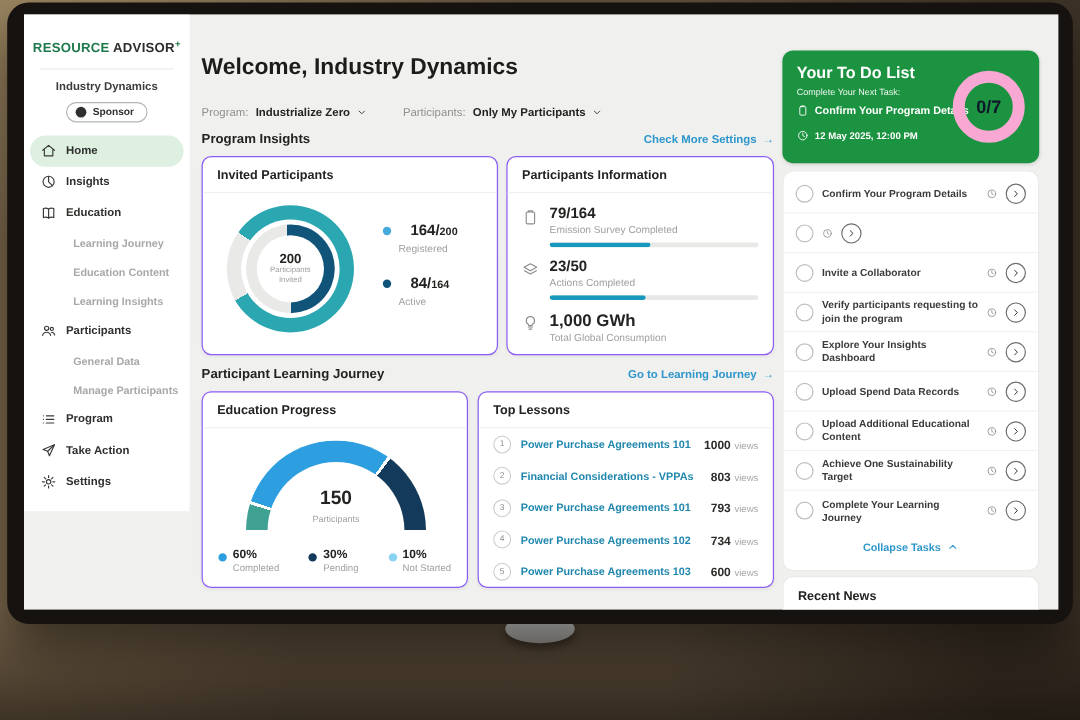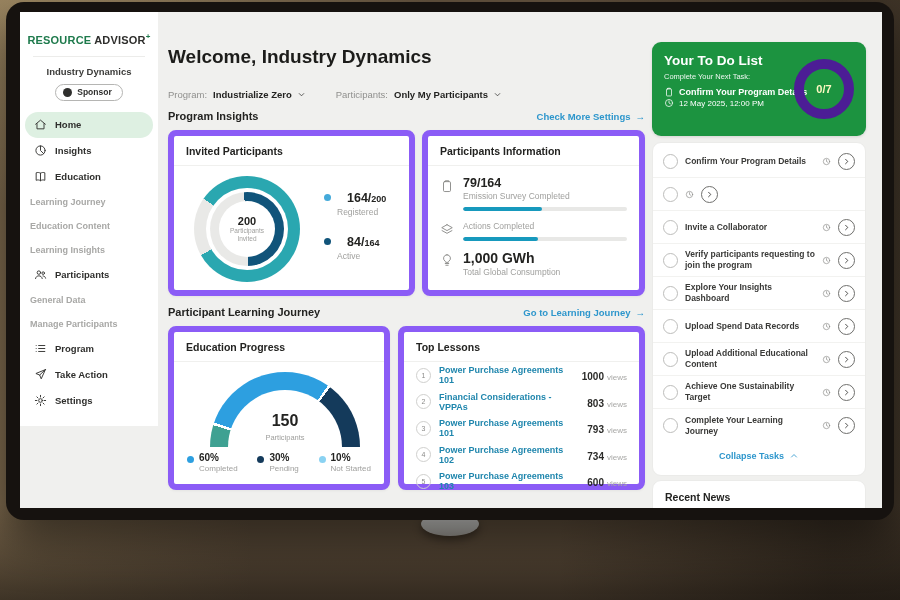--- a/index.html
+++ b/index.html
@@ -23,32 +23,32 @@
   .logo .r{color:#1e7a4c}.logo .a{color:#2e2e2c}.logo .p{color:#1e7a4c;font-size:8px;vertical-align:super;}
   .logo-div{margin:10px 13px 0;border-top:1px solid #ececea;}
   .org{margin-top:9px;text-align:center;font-size:9.5px;font-weight:bold;color:#3c3c3a;}
   .sponsor{margin:7px auto 0;width:fit-content;display:flex;align-items:center;gap:5px;border:1px solid #b5b5b3;
     border-radius:10px;padding:2.5px 10px 2.5px 7px;font-size:8.5px;font-weight:bold;color:#2f2f2d;background:#fff;}
   .sp-dot{width:9px;height:9px;border-radius:50%;background:#2f2f2d;}
   .nav{margin-top:11px;}
   .nav-item{height:26px;display:flex;align-items:center;gap:8px;padding-left:14px;font-size:9.5px;font-weight:bold;color:#2f2f2d;}
   .nav-item.active{background:#def0e2;margin:0 5px;border-radius:13px;padding-left:9px;}
   .nav-item svg{width:13px;height:13px;stroke:#3a3a38;fill:none;stroke-width:1.8;stroke-linecap:round;stroke-linejoin:round;flex:none;}
-  .nav-sub{height:24px;display:flex;align-items:center;padding-left:10px;font-size:9px;font-weight:600;color:#a8a8a6;}
+  .nav-sub{height:24px;display:flex;align-items:center;padding-left:41px;font-size:9px;font-weight:600;color:#a8a8a6;}
   
   .main{position:absolute;left:148px;top:0;width:477px;height:496px;}
   .wtitle{position:absolute;top:34px;left:0;font-size:19px;font-weight:bold;color:#1c1c1a;}
   .filters{position:absolute;top:72px;left:0;display:flex;gap:30px;align-items:center;}
   .f-label{font-size:9.5px;color:#90908e;}
   .f-value{font-size:9.5px;font-weight:bold;color:#232321;margin-left:6px;}
   .f-chev svg{width:9px;height:9px;stroke:#2f2f2d;fill:none;stroke-width:2;stroke-linecap:round;stroke-linejoin:round;margin-left:5px;vertical-align:-1px;}
   .sec-row{position:absolute;left:0;width:477px;display:flex;justify-content:space-between;align-items:center;}
   .sec-title{font-size:11px;font-weight:bold;color:#232321;}
   .sec-link{font-size:9.5px;font-weight:bold;color:#2d96cc;display:flex;align-items:center;gap:5px;cursor:pointer;}
-  .card{position:absolute;background:#fff;border-radius:8px;border:6px solid #8b5cf6;box-shadow:0 1px 3px rgba(0,0,0,.05);box-sizing:border-box;}
+  .card{position:absolute;background:#fff;border-radius:8px;border:1px solid #8b5cf6;box-shadow:0 1px 3px rgba(0,0,0,.05);box-sizing:border-box;}
   .card-h{padding:9px 12px 8px;font-size:10.5px;font-weight:bold;color:#232321;border-bottom:1px solid #f0f0ee;}
   
   .donut{position:absolute;left:20px;top:40px;width:106px;height:106px;}
   .donut div{position:absolute;border-radius:50%;}
   .d-o{inset:0;background:conic-gradient(from 305deg,#2aa7b0 0 82%,#e9e9e7 82% 100%);}
   .d-w1{inset:12px;background:#fff;}
   .d-i{inset:16px;background:conic-gradient(from 355deg,#11547a 0 51%,#e9e9e7 51% 100%);}
   .d-w2{inset:25px;background:#fff;display:flex;flex-direction:column;align-items:center;justify-content:center;text-align:center;}
   .d-val{font-size:11px;font-weight:bold;color:#232321;}
   .d-lab{font-size:6.5px;color:#a0a09e;line-height:1.25;}
@@ -85,24 +85,24 @@
     display:flex;align-items:center;justify-content:center;flex:none;}
   .l-title{flex:1;font-size:9px;font-weight:bold;color:#1f86ad;cursor:pointer;}
   .l-num{font-size:10px;font-weight:bold;color:#2b2b29;margin-top:24px;}
   .l-suf{font-size:8px;color:#a8a8a6;margin-left:3px;}
   
   .todo-green{position:absolute;left:632px;top:30px;width:214px;height:94px;background:#1c9340;border-radius:9px;
     color:#fff;padding:11px 12px;box-sizing:border-box;box-shadow:0 1px 3px rgba(0,0,0,.12);}
   .tg-title{font-size:13.5px;font-weight:bold;}
   .tg-sub{font-size:7.5px;margin-top:4px;opacity:.92;}
   .tg-row{display:flex;align-items:center;gap:5px;margin-top:6px;font-size:9px;font-weight:bold;}
-  .tg-row.due{font-size:8px;font-weight:normal;margin-top:1px;}
+  .tg-row.due{font-size:8px;font-weight:bold;margin-top:11px;}
   .tg-row svg{width:10px;height:10px;stroke:#fff;fill:none;stroke-width:1.8;stroke-linecap:round;stroke-linejoin:round;flex:none;}
-  .tg-ring{position:absolute;right:12px;top:17px;width:60px;height:60px;border-radius:50%;border:10px solid #4c1d95;
-    box-sizing:border-box;display:flex;align-items:center;justify-content:center;font-size:11px;font-weight:bold;color:#fef9c3;}
+  .tg-ring{position:absolute;right:12px;top:17px;width:60px;height:60px;border-radius:50%;border:10px solid #f9a8d4;
+    box-sizing:border-box;display:flex;align-items:center;justify-content:center;font-size:15px;font-weight:bold;color:#0f172a;}
   .todo-panel{position:absolute;left:632px;top:130px;width:214px;height:334px;background:#fff;border-radius:9px;
     border:1px solid #ebebe9;box-sizing:border-box;padding-top:2px;}
   .todo-row{display:flex;align-items:center;gap:7px;padding:0 10px;height:33px;border-bottom:1px solid #f2f2f0;box-sizing:border-box;}
   .t-check{width:13px;height:13px;border:1.5px solid #bdbdbb;border-radius:50%;flex:none;background:#fff;cursor:pointer;}
   .t-label{flex:1;font-size:8.5px;font-weight:bold;color:#3a3a38;line-height:1.25;}
   .t-clock svg{width:9px;height:9px;stroke:#8a8a88;fill:none;stroke-width:1.8;stroke-linecap:round;stroke-linejoin:round;display:block;}
   .t-go{width:17px;height:17px;border:1.5px solid #6f6f6d;border-radius:50%;display:flex;align-items:center;justify-content:center;flex:none;cursor:pointer;box-sizing:border-box;}
   .t-go svg{width:9px;height:9px;stroke:#2f2f2d;fill:none;stroke-width:2.2;stroke-linecap:round;stroke-linejoin:round;}
   .collapse{height:28px;display:flex;align-items:center;justify-content:center;gap:5px;color:#2d96cc;font-size:9px;font-weight:bold;cursor:pointer;}
   .collapse svg{width:10px;height:10px;stroke:#2d96cc;fill:none;stroke-width:2;stroke-linecap:round;stroke-linejoin:round;}
@@ -266,20 +266,21 @@
                 <div class="bar-f" style="width:48%;"></div>
               </div>
           </div>
         </div>
         <div class="pi-row">
           <svg viewBox="0 0 24 24">
               <path d="M12 3 21 8l-9 5-9-5 9-5Z"></path>
               <path d="M3.5 13 12 17.7 20.5 13"></path>
             </svg>
           <div class="pi-c">
+            <div class="pi-val">23/50</div>
             <div class="pi-lab">Actions Completed</div>
             <div class="bar">
                 <div class="bar-f" style="width:46%;"></div>
               </div>
           </div>
         </div>
         <div class="pi-row">
           <svg viewBox="0 0 24 24">
               <path d="M9 18h6M10 21h4"></path>
               <path d="M12 3a6 6 0 0 0-3.5 10.8c.8.6 1.2 1.3 1.3 2.2h4.4c.1-.9.5-1.6 1.3-2.2A6 6 0 0 0 12 3Z"></path>

